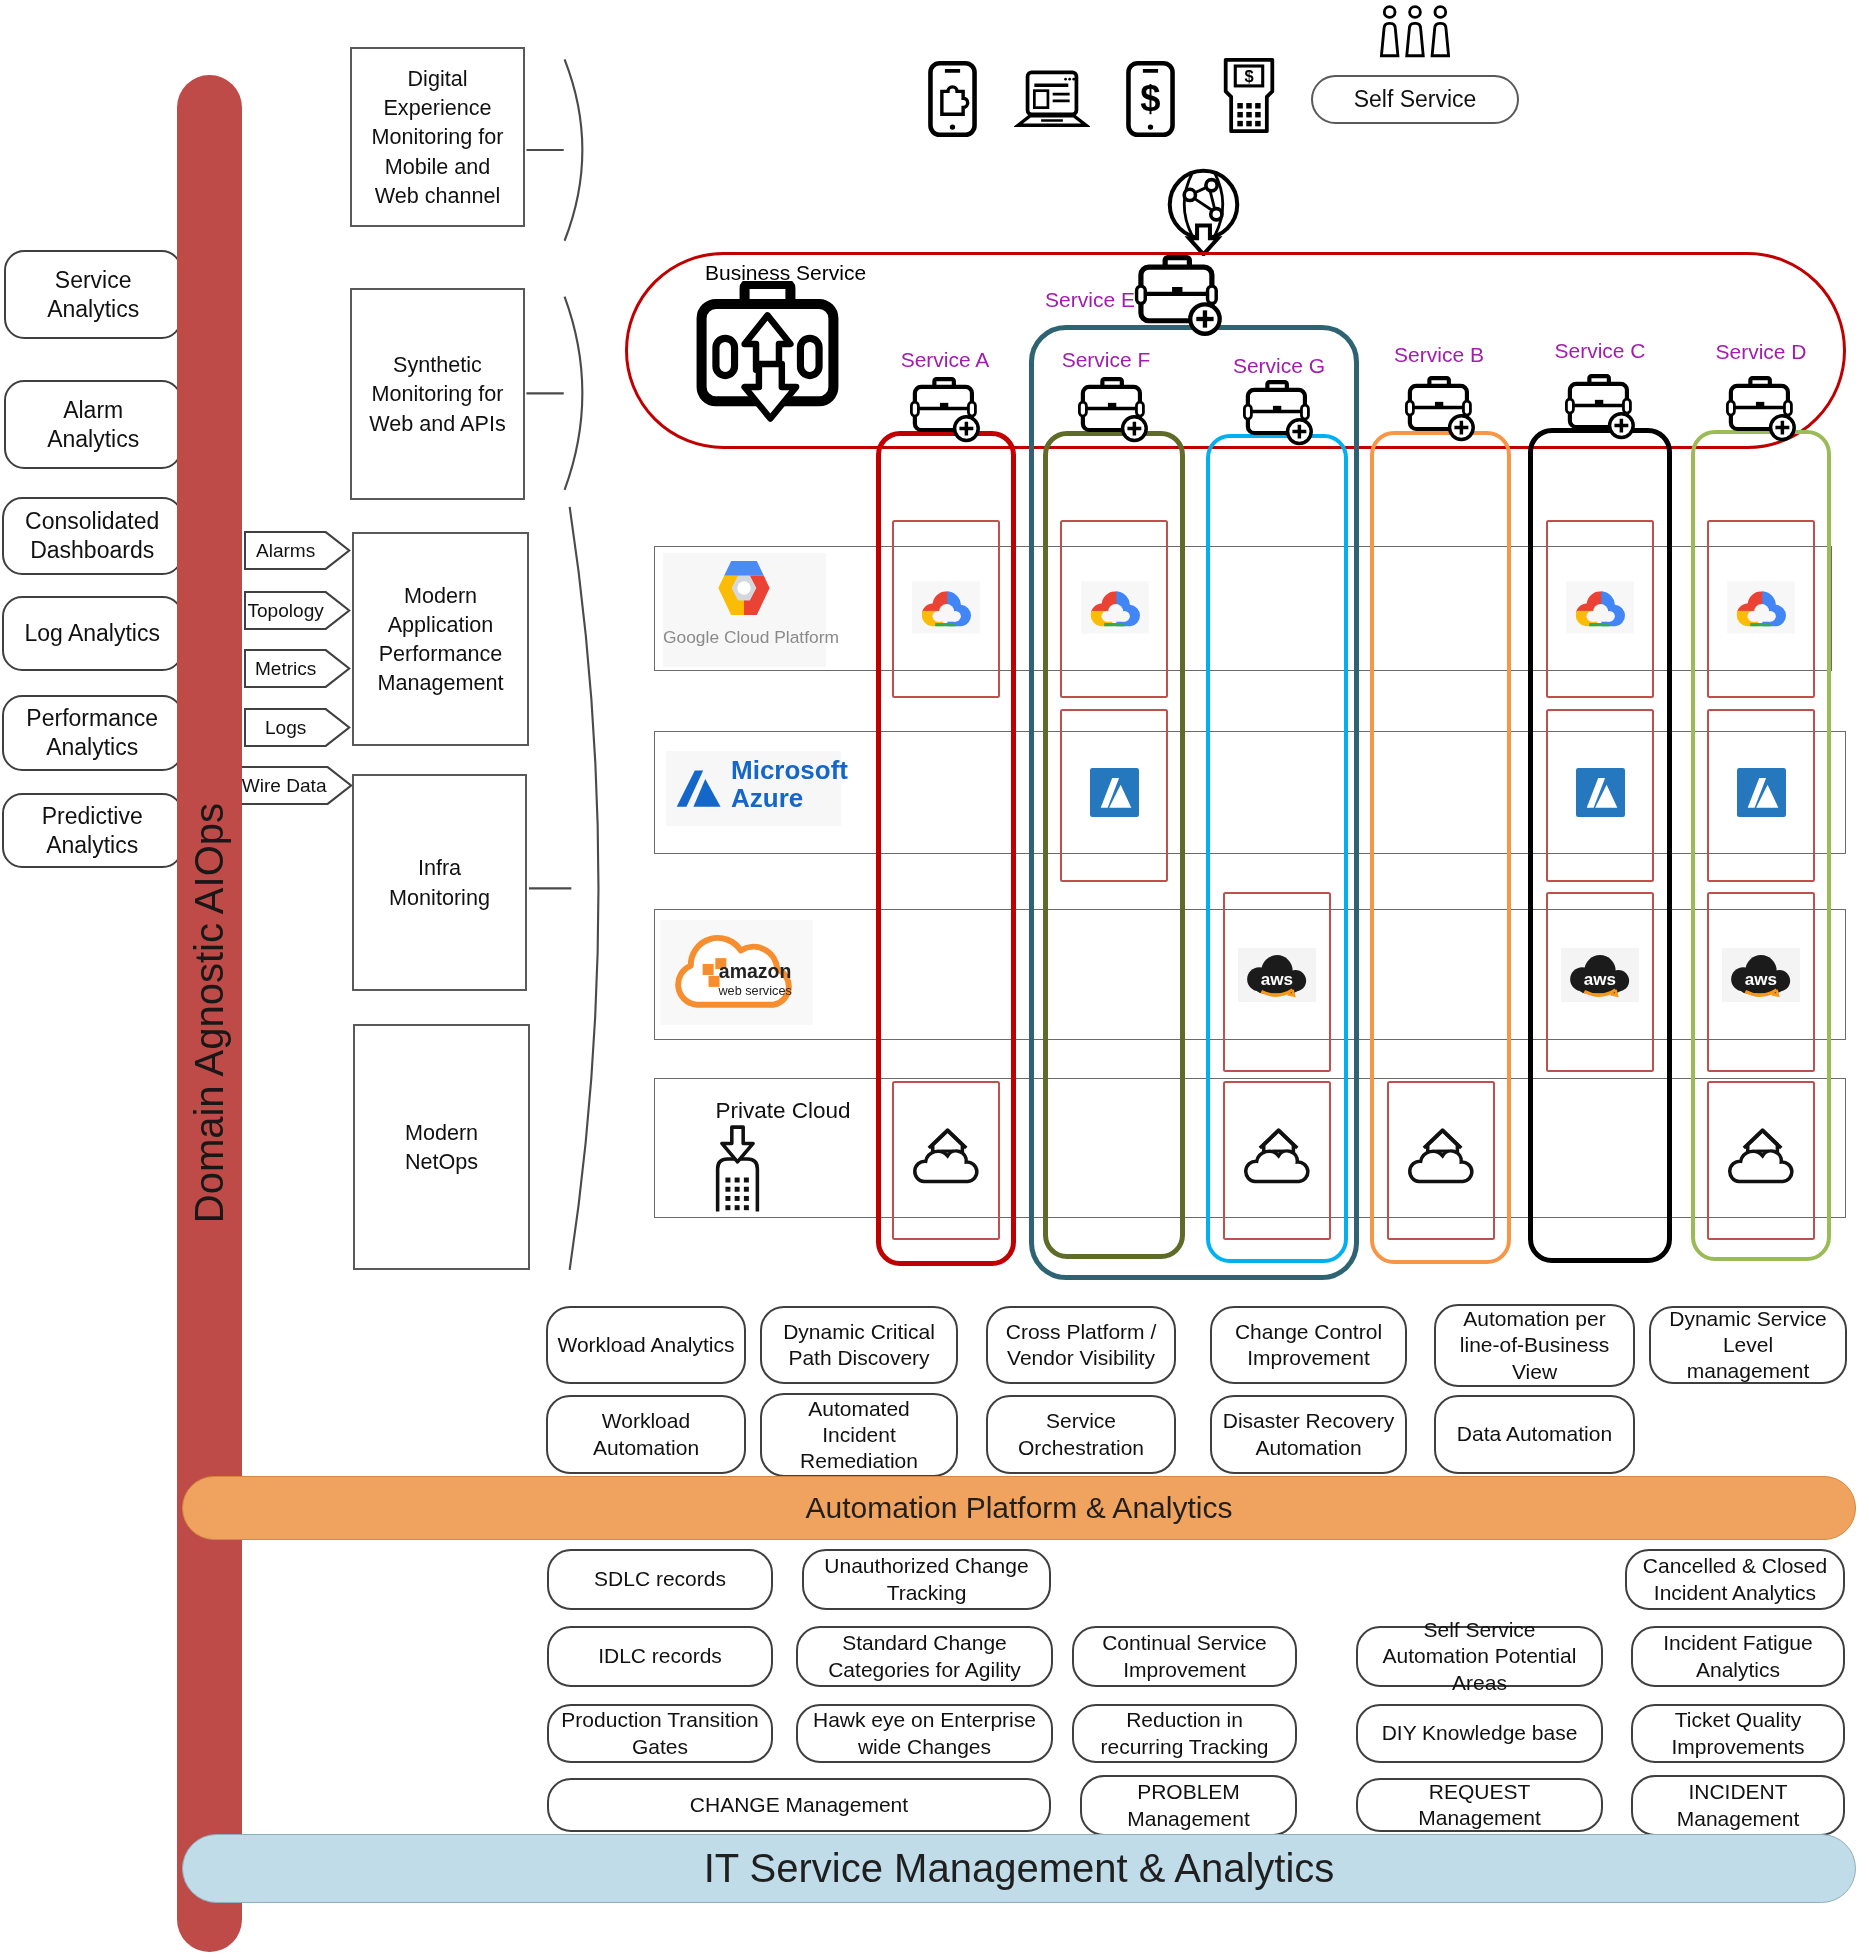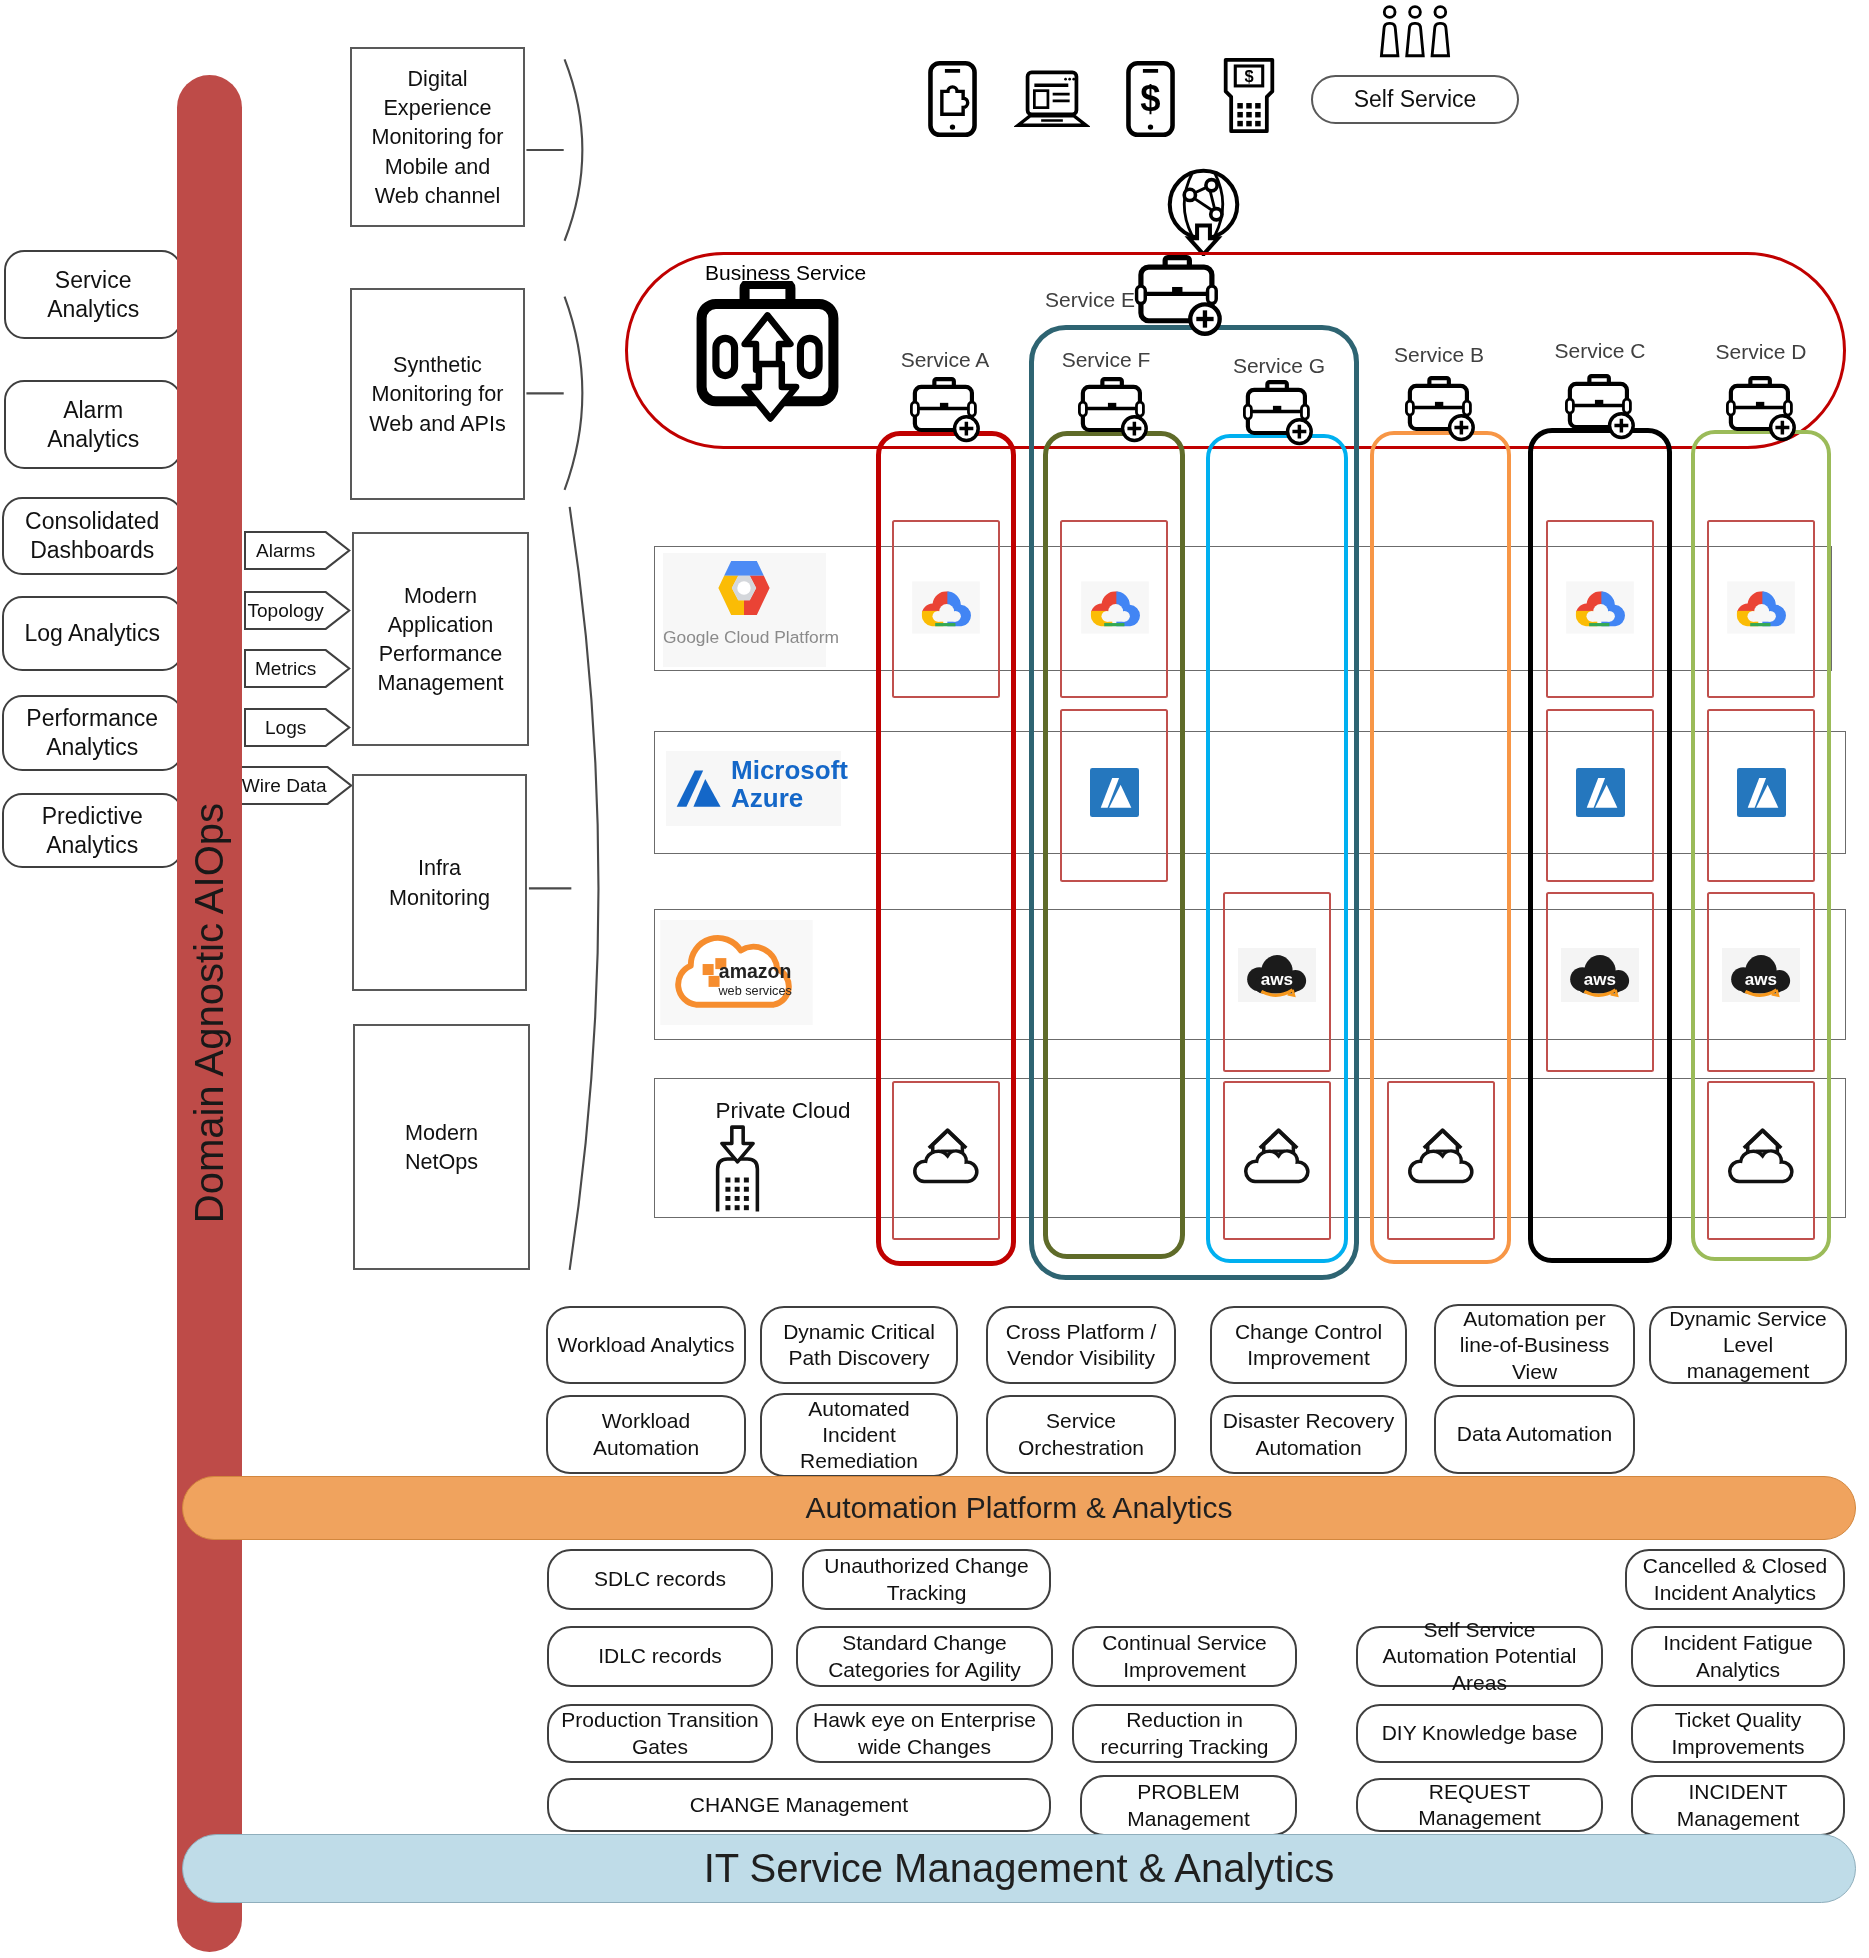--- a/index.html
+++ b/index.html
@@ -20,21 +20,21 @@
     background:#BE4B48;display:flex;align-items:center;justify-content:center;z-index:1;}
   .rbar span{writing-mode:vertical-rl;transform:rotate(180deg);font-size:40px;color:#181818;white-space:nowrap;}
   .hbar{position:absolute;display:flex;align-items:center;justify-content:center;
     font-size:30px;color:#1f1f1f;box-sizing:border-box;z-index:2;}
   .smallbox{position:absolute;border:2.1px solid #3f3f3f;border-radius:24px;background:#fff;
     display:flex;align-items:center;justify-content:center;text-align:center;
     font-size:21px;line-height:1.25;padding:1.7px 10.2px;box-sizing:border-box;z-index:2;}
   .autobox{position:absolute;border:2.1px solid #3f3f3f;border-radius:24px;background:#fff;
     display:flex;align-items:center;justify-content:center;text-align:center;
     font-size:21px;line-height:1.24;padding:1.7px 8.5px;box-sizing:border-box;}
-  .svc-lbl{position:absolute;font-size:21px;color:#404040;white-space:nowrap;transform:translateX(-50%);}
+  .svc-lbl{position:absolute;font-size:21px;color:#a21caf;white-space:nowrap;transform:translateX(-50%);}
   .svgicon{position:absolute;}
   .pill{position:absolute;border:2.1px solid #595959;border-radius:25.4px;background:#fff;
     display:flex;align-items:center;justify-content:center;font-size:23px;box-sizing:border-box;}
   .oval{position:absolute;border:3.4px solid #C00000;border-radius:102px;background:transparent;box-sizing:border-box;}
   .gcp-cap{position:absolute;font-size:17.4px;color:#8a8a8a;text-align:center;white-space:nowrap;}
   .az-txt{position:absolute;font-size:26px;font-weight:600;color:#1467C8;line-height:1.08;}
   .pc-lbl{position:absolute;font-size:22.5px;color:#111;text-align:center;white-space:nowrap;margin-left:41px;}
   .bs-lbl{position:absolute;font-size:21px;color:#000;white-space:nowrap;}
 </style>
 </head>

